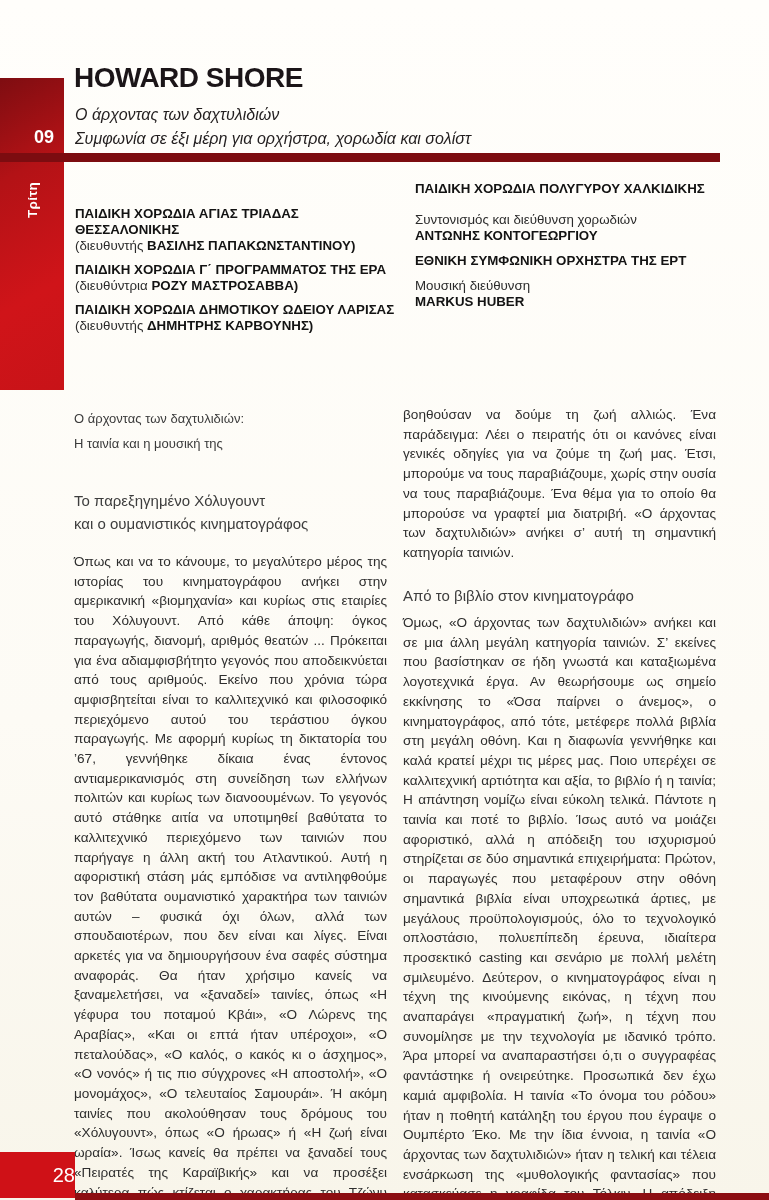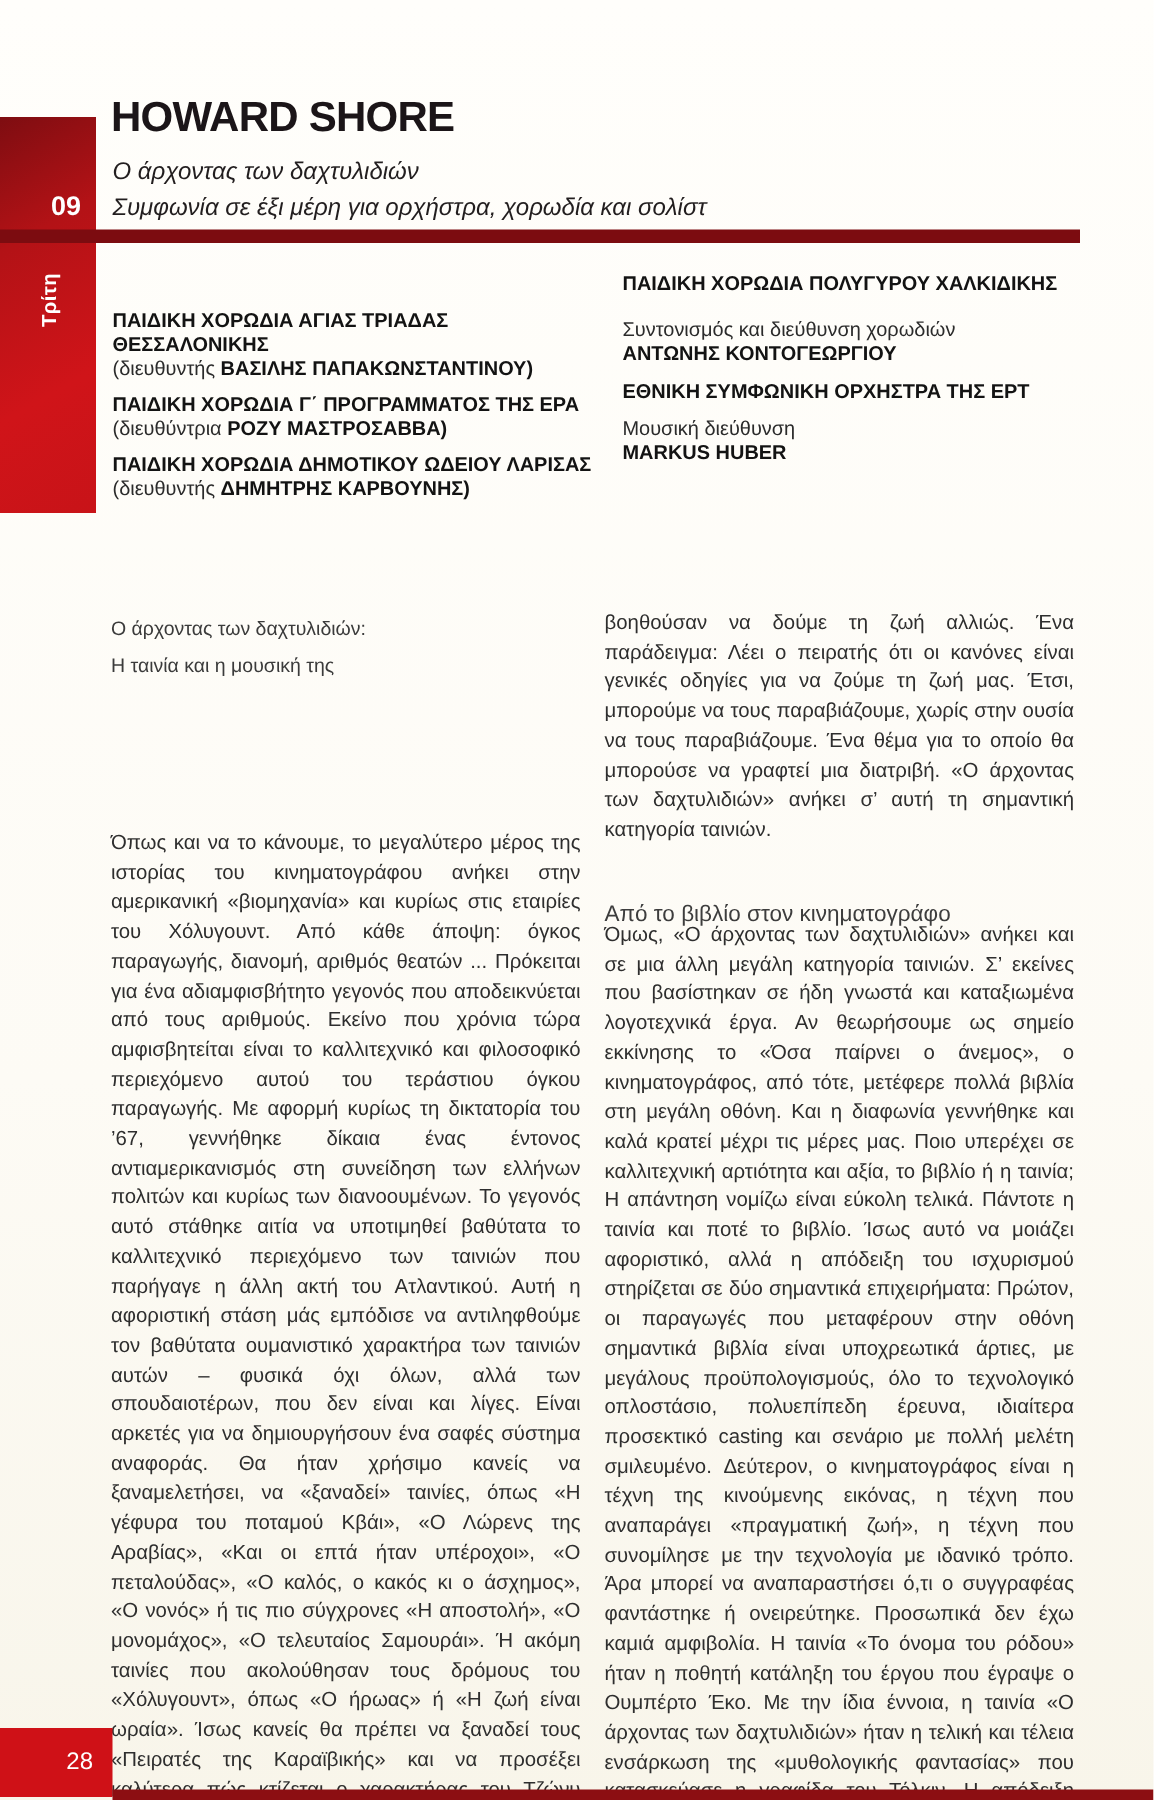--- a/index.html
+++ b/index.html
@@ -12,21 +12,21 @@
   }
   .composer{
     position:absolute;left:74px;top:62px;
     font-size:28px;font-weight:bold;letter-spacing:-0.5px;color:#1b1518;
   }
   .subtitle{
     position:absolute;left:75px;top:103px;
     font-style:italic;font-size:16px;line-height:24px;color:#221e1f;
   }
   .sidebar{
-    position:absolute;left:0;top:78px;width:64px;height:264px;
+    position:absolute;left:0;top:78px;width:64px;height:312px;
     background:linear-gradient(150deg,#7e0d11 0%,#b31216 30%,#d01419 68%,#c81318 100%);
   }
   .badge{
     position:absolute;top:49px;right:10px;
     font-size:18px;font-weight:bold;color:#ffffff;
   }
   .day{
     position:absolute;top:90px;left:0;width:64px;height:64px;
     display:flex;align-items:center;justify-content:center;
     transform:rotate(-90deg);
@@ -44,32 +44,32 @@
   .perf-dir .b{font-weight:bold;color:#131313;}
   .perf-block{margin-top:15px;}
   .perf-block.tight{margin-top:9px;}
   .plain{color:#2b2b2b;}
   .art-title{
     position:absolute;left:74px;top:406px;
     font-size:13px;line-height:25px;color:#3b3b3b;
   }
   .art-sub{font-size:15px;line-height:23px;color:#3d3d3d;}
   .sub1{position:absolute;left:74px;top:489px;}
-  .sub2{position:absolute;left:403px;top:598px;}
+  .sub2{position:absolute;left:403px;top:584px;}
   .body-text{
     font-size:13.6px;line-height:19.7px;text-align:justify;color:#2e2e2e;
   }
   .body-left{position:absolute;left:74px;top:552px;width:313px;}
   .body-right-intro{position:absolute;left:403px;top:405px;width:313px;}
   .body-right{position:absolute;left:403px;top:613px;width:313px;}
   .pagenum-block{
     position:absolute;left:0;top:1152px;width:75px;height:46px;
-    background:#cf1117;color:#ffffff;font-size:16px;
+    background:#cf1117;color:#ffffff;font-size:20px;
     display:flex;align-items:center;justify-content:flex-end;
-    padding-right:13px;box-sizing:border-box;
+    box-sizing:border-box;
   }
   .rule-bottom{
     position:absolute;left:75px;top:1193px;width:694px;height:7px;background:#8c0e12;
   }
 </style>
 </head>
 <body>
 
 <div class="page">
 
@@ -117,20 +117,24 @@
       <div class="plain">Μουσική διεύθυνση</div>
       <div class="perf-name">MARKUS HUBER</div>
     </div>
   </div>
 
   <div class="art-title">
     <div>Ο άρχοντας των δαχτυλιδιών:</div>
     <div>Η ταινία και η μουσική της</div>
   </div>
 
+  <div class="art-sub sub1">
+    <div>Το παρεξηγημένο Χόλυγουντ</div>
+    <div>και ο ουμανιστικός κινηματογράφος</div>
+  </div>
 
   <div class="body-text body-left">Όπως και να το κάνουμε, το μεγαλύτερο μέρος της ιστορίας του κινηματογράφου ανήκει στην αμερικανική «βιομηχανία» και κυρίως στις εταιρίες του Χόλυγουντ. Από κάθε άποψη: όγκος παραγωγής, διανομή, αριθμός θεατών ... Πρόκειται για ένα αδιαμφισβήτητο γεγονός που αποδεικνύεται από τους αριθμούς. Εκείνο που χρόνια τώρα αμφισβητείται είναι το καλλιτεχνικό και φιλοσοφικό περιεχόμενο αυτού του τεράστιου όγκου παραγωγής. Με αφορμή κυρίως τη δικτατορία του ’67, γεννήθηκε δίκαια ένας έντονος αντιαμερικανισμός στη συνείδηση των ελλήνων πολιτών και κυρίως των διανοουμένων. Το γεγονός αυτό στάθηκε αιτία να υποτιμηθεί βαθύτατα το καλλιτεχνικό περιεχόμενο των ταινιών που παρήγαγε η άλλη ακτή του Ατλαντικού. Αυτή η αφοριστική στάση μάς εμπόδισε να αντιληφθούμε τον βαθύτατα ουμανιστικό χαρακτήρα των ταινιών αυτών – φυσικά όχι όλων, αλλά των σπουδαιοτέρων, που δεν είναι και λίγες. Είναι αρκετές για να δημιουργήσουν ένα σαφές σύστημα αναφοράς. Θα ήταν χρήσιμο κανείς να ξαναμελετήσει, να «ξαναδεί» ταινίες, όπως «Η γέφυρα του ποταμού Κβάι», «Ο Λώρενς της Αραβίας», «Και οι επτά ήταν υπέροχοι», «Ο πεταλούδας», «Ο καλός, ο κακός κι ο άσχημος», «Ο νονός» ή τις πιο σύγχρονες «Η αποστολή», «Ο μονομάχος», «Ο τελευταίος Σαμουράι». Ή ακόμη ταινίες που ακολούθησαν τους δρόμους του «Χόλυγουντ», όπως «Ο ήρωας» ή «Η ζωή είναι ωραία». Ίσως κανείς θα πρέπει να ξαναδεί τους «Πειρατές της Καραϊβικής» και να προσέξει καλύτερα πώς κτίζεται ο χαρακτήρας του Τζώνυ Ντεπ. Ίσως με μια προσεκτική ματιά να διακρίνουμε εύκολα πίσω από την χαριτωμένη περιπέτεια, φιλοσοφικά σχόλια σε απλή καθημερινή γλώσσα, που όμως θα μας</div>
 
   <div class="body-text body-right-intro">βοηθούσαν να δούμε τη ζωή αλλιώς. Ένα παράδειγμα: Λέει ο πειρατής ότι οι κανόνες είναι γενικές οδηγίες για να ζούμε τη ζωή μας. Έτσι, μπορούμε να τους παραβιάζουμε, χωρίς στην ουσία να τους παραβιάζουμε. Ένα θέμα για το οποίο θα μπορούσε να γραφτεί μια διατριβή. «Ο άρχοντας των δαχτυλιδιών» ανήκει σ’ αυτή τη σημαντική κατηγορία ταινιών.</div>
 
   <div class="art-sub sub2">Από το βιβλίο στον κινηματογράφο</div>
 
   <div class="body-text body-right">Όμως, «Ο άρχοντας των δαχτυλιδιών» ανήκει και σε μια άλλη μεγάλη κατηγορία ταινιών. Σ’ εκείνες που βασίστηκαν σε ήδη γνωστά και καταξιωμένα λογοτεχνικά έργα. Αν θεωρήσουμε ως σημείο εκκίνησης το «Όσα παίρνει ο άνεμος», ο κινηματογράφος, από τότε, μετέφερε πολλά βιβλία στη μεγάλη οθόνη. Και η διαφωνία γεννήθηκε και καλά κρατεί μέχρι τις μέρες μας. Ποιο υπερέχει σε καλλιτεχνική αρτιότητα και αξία, το βιβλίο ή η ταινία; Η απάντηση νομίζω είναι εύκολη τελικά. Πάντοτε η ταινία και ποτέ το βιβλίο. Ίσως αυτό να μοιάζει αφοριστικό, αλλά η απόδειξη του ισχυρισμού στηρίζεται σε δύο σημαντικά επιχειρήματα: Πρώτον, οι παραγωγές που μεταφέρουν στην οθόνη σημαντικά βιβλία είναι υποχρεωτικά άρτιες, με μεγάλους προϋπολογισμούς, όλο το τεχνολογικό οπλοστάσιο, πολυεπίπεδη έρευνα, ιδιαίτερα προσεκτικό casting και σενάριο με πολλή μελέτη σμιλευμένο. Δεύτερον, ο κινηματογράφος είναι η τέχνη της κινούμενης εικόνας, η τέχνη που αναπαράγει «πραγματική ζωή», η τέχνη που συνομίλησε με την τεχνολογία με ιδανικό τρόπο. Άρα μπορεί να αναπαραστήσει ό,τι ο συγγραφέας φαντάστηκε ή ονειρεύτηκε. Προσωπικά δεν έχω καμιά αμφιβολία. Η ταινία «Το όνομα του ρόδου» ήταν η ποθητή κατάληξη του έργου που έγραψε ο Ουμπέρτο Έκο. Με την ίδια έννοια, η ταινία «Ο άρχοντας των δαχτυλιδιών» ήταν η τελική και τέλεια ενσάρκωση της «μυθολογικής φαντασίας» που κατασκεύασε η γραφίδα του Τόλκιν. Η απόδειξη βρίσκεται στο making της ταινίας. Δείτε το και θα πεισθείτε.</div>
 
   <div class="pagenum-block">

